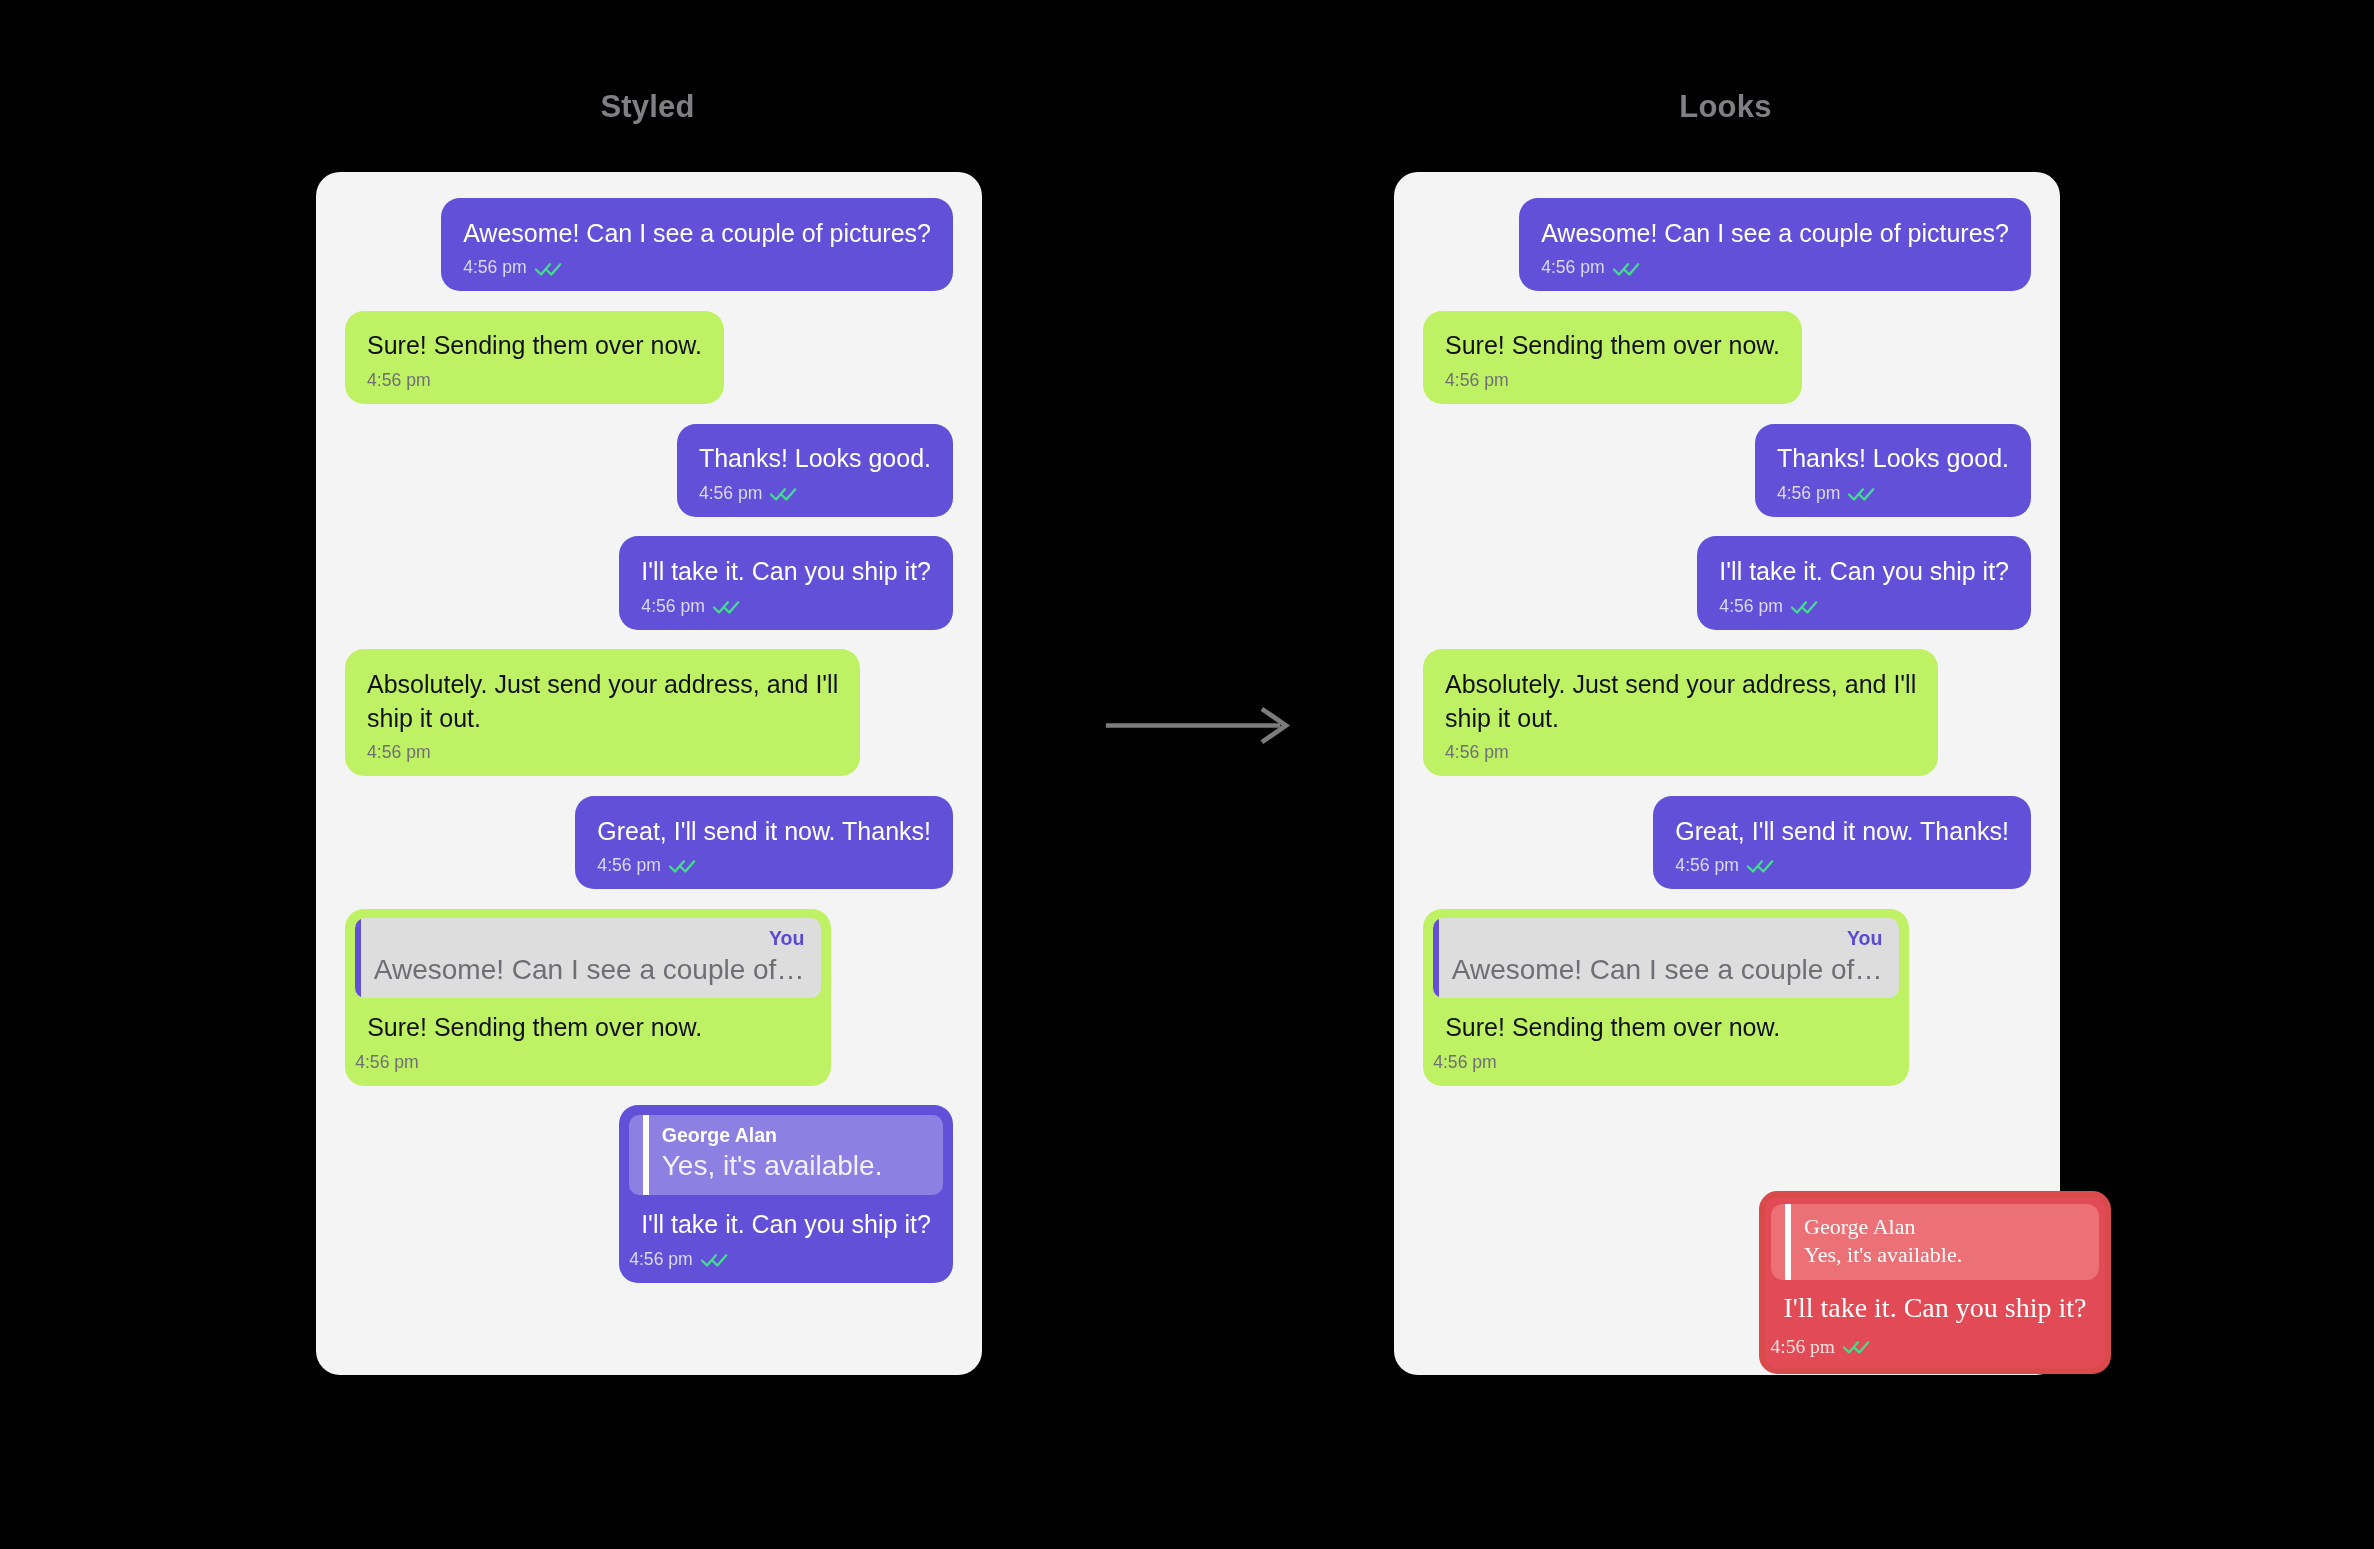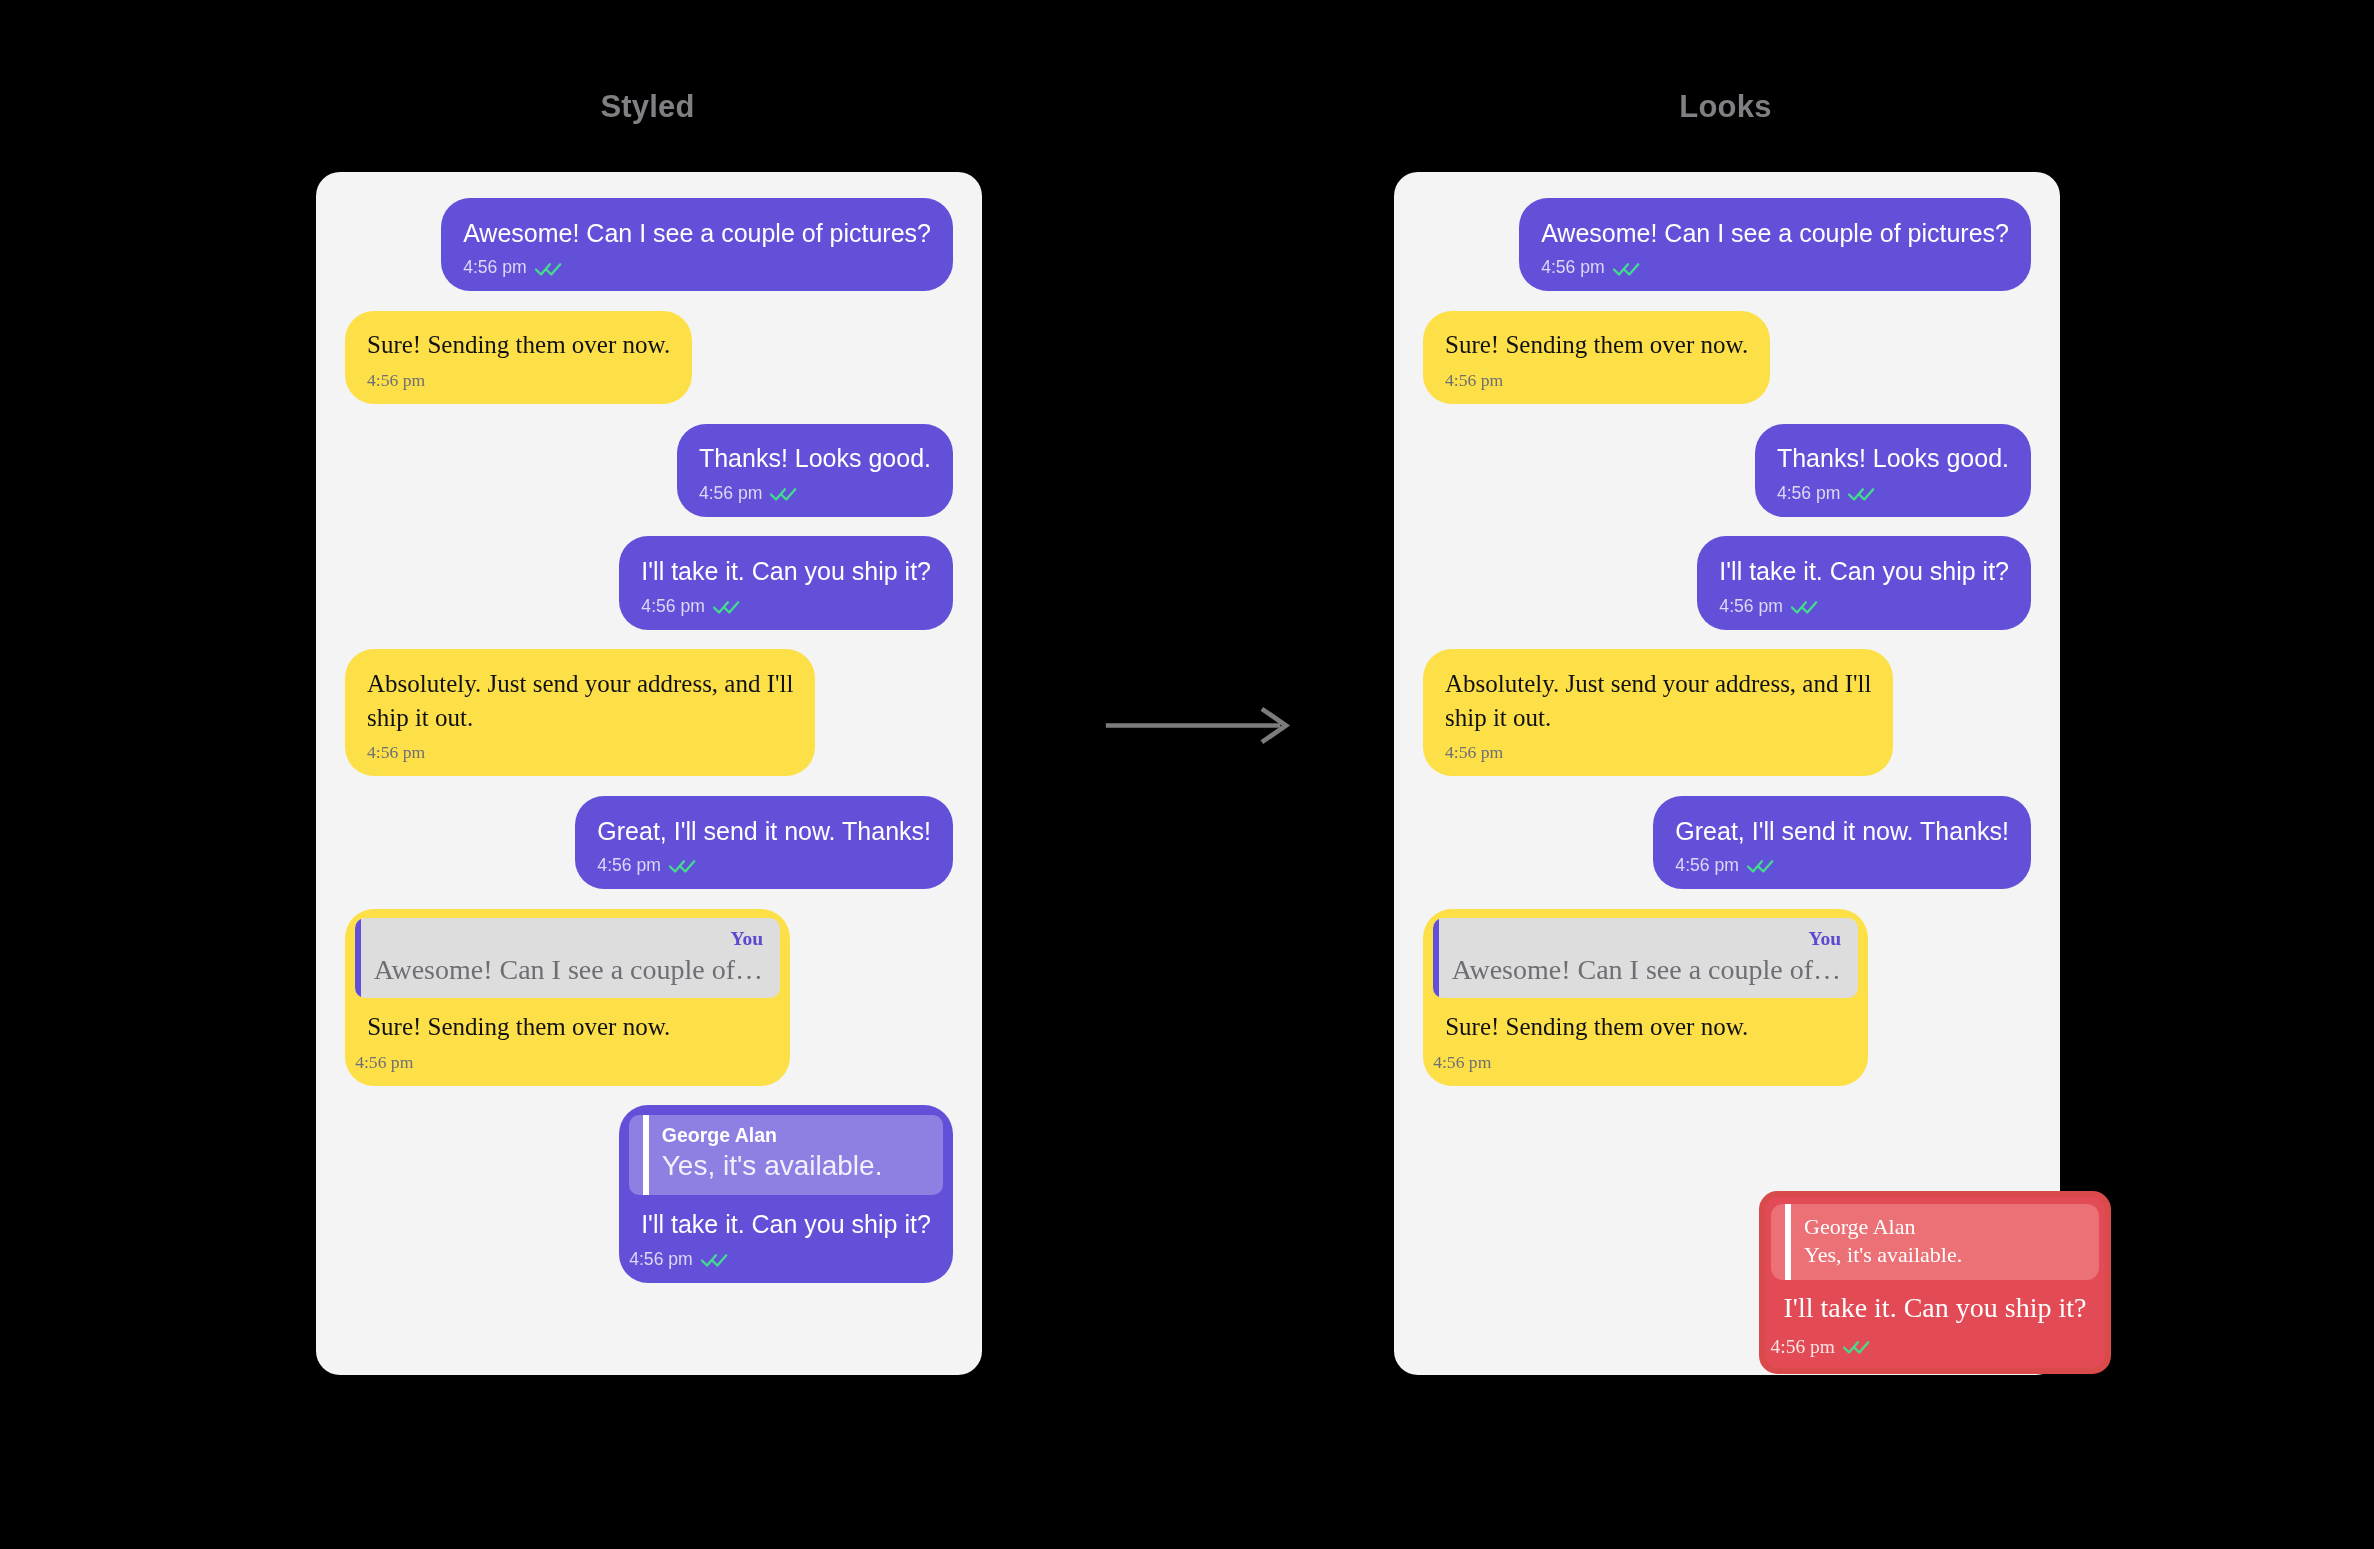--- a/index.html
+++ b/index.html
@@ -59,32 +59,31 @@
     gap: 19.5px;
   }
 
   .row { display: flex; width: 100%; }
   .row.out { justify-content: flex-end; }
   .row.in  { justify-content: flex-start; }
 
   
   .bubble {
     position: relative;
-    border-radius: 29px;
+    border-radius: 19px;
     padding: 17.6px 22px 13px 22px;
     max-width: 529px;
   }
   .bubble.sent {
     background: #6250D8;
     color: #FFFFFF;
   }
   .bubble.recv {
-    background: #fde047;
+    background: #bef264;
     color: #111114;
-    font-family: Liberation Serif, serif;
   }
   .bubble .text {
     font-size: 25px;
     line-height: 1.36;
     white-space: pre-wrap;
   }
   .meta {
     display: flex;
     align-items: center;
     justify-content: flex-start;

